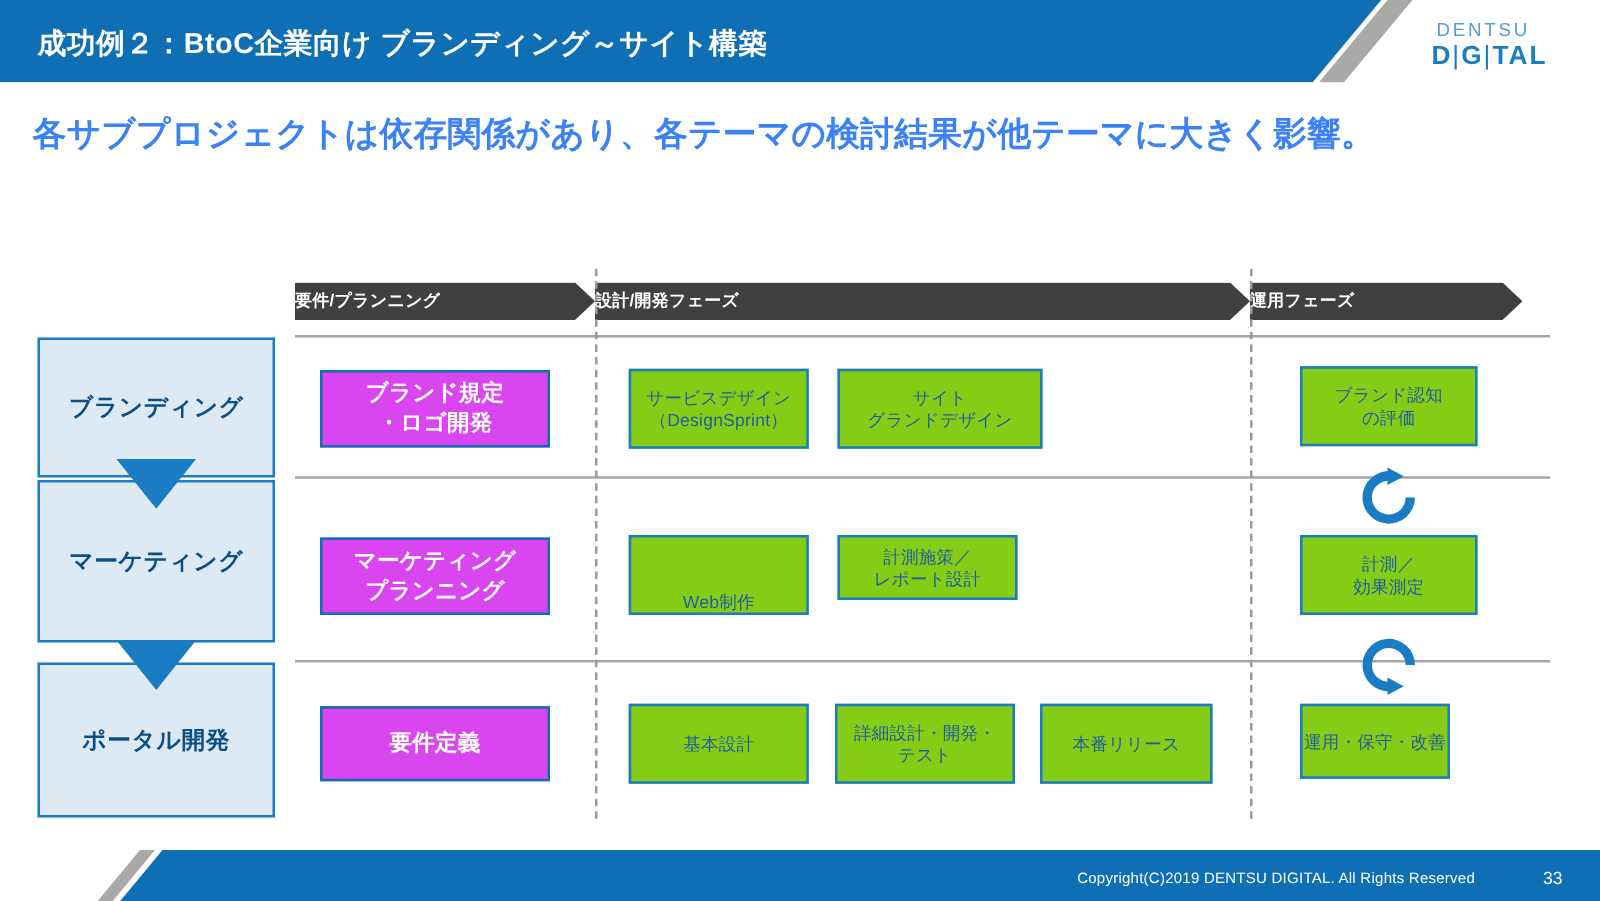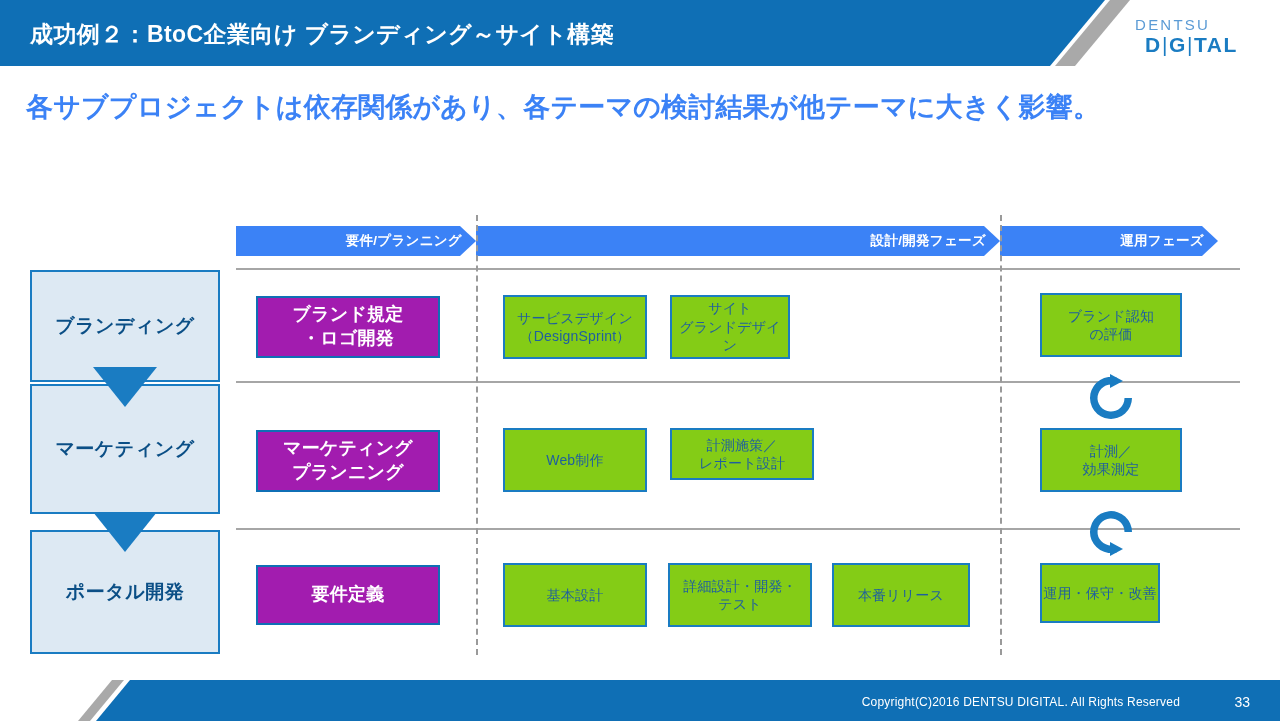--- a/index.html
+++ b/index.html
@@ -44,21 +44,21 @@
     color: #ffffff;
     letter-spacing: 0.4px;
     white-space: nowrap;
     z-index: 3;
   }
 
   
   #logo {
     position: absolute;
     right: 42px; top: 17px;
-    text-align: left;
+    text-align: center;
     line-height: 1;
     z-index: 3;
     user-select: none;
   }
   #logo-dentsu {
     font-size: 15px;
     letter-spacing: 2.2px;
     color: #5b9bd5;
     font-weight: normal;
     display: block;
@@ -83,27 +83,27 @@
     font-weight: bold;
     color: #3b82f6;
     letter-spacing: 0.2px;
     white-space: nowrap;
   }
 
   
   .phase-chevron {
     position: absolute;
     height: 30px;
-    background: #3b82f6;
+    background: #404040;
     color: #ffffff;
     font-size: 13.5px;
     font-weight: bold;
     display: flex;
     align-items: center;
-    justify-content: flex-end;
+    justify-content: flex-start;
     letter-spacing: 0.3px;
     white-space: nowrap;
   }
   .phase-chevron span { margin-right: 14px; }
 
   
   .row-sep {
     position: absolute;
     left: 236px;
     width: 1004px;
@@ -147,21 +147,21 @@
   .task-box {
     position: absolute;
     display: flex;
     align-items: center;
     justify-content: center;
     text-align: center;
     line-height: 1.32;
     letter-spacing: 0.2px;
   }
   .task-box.filled {
-    background: #a21caf;
+    background: #d946ef;
     border: 2px solid #0f6fb5;
     color: #ffffff;
     font-size: 18px;
     font-weight: bold;
   }
   .task-box.outline {
     background: #84cc16;
     border: 2px solid #1a7cc2;
     color: #1f5f9e;
     font-size: 14px;
@@ -222,21 +222,21 @@
     <span id="logo-dentsu">DENTSU</span>
     <span id="logo-digital"><span>D</span><span class="bar">|</span><span>G</span><span class="bar">|</span><span>TAL</span></span>
   </div>
 
   <div id="headline">各サブプロジェクトは依存関係があり、各テーマの検討結果が他テーマに大きく影響。</div>
 
   <div id="diagram"></div>
 
   <div id="footer-stripe"></div>
   <div id="footer-bar"></div>
-  <div id="footer-copyright">Copyright(C)2016 DENTSU DIGITAL. All Rights Reserved</div>
+  <div id="footer-copyright">Copyright(C)2019 DENTSU DIGITAL. All Rights Reserved</div>
   <div id="footer-pagenum">33</div>
 
 <div class="phase-chevron" style="left: 236px; top: 226px; width: 240px; clip-path: polygon(0px 0px, 224px 0px, 240px 15px, 224px 30px, 0px 30px);">
       <span>要件/プランニング</span>
     </div>
     <div class="phase-chevron" style="left: 476px; top: 226px; width: 524px; clip-path: polygon(0px 0px, 508px 0px, 524px 15px, 508px 30px, 0px 30px);">
       <span>設計/開発フェーズ</span>
     </div>
     <div class="phase-chevron" style="left: 1000px; top: 226px; width: 218px; clip-path: polygon(0px 0px, 202px 0px, 218px 15px, 202px 30px, 0px 30px);">
       <span>運用フェーズ</span>
@@ -246,31 +246,31 @@
     <div class="row-sep" style="top: 528px;"></div>
     <div class="col-sep" style="left: 476px;"></div>
     <div class="col-sep" style="left: 1000px;"></div>
     <div class="row-label" style="top: 270px; height: 112px;">ブランディング</div>
     <div class="task-box filled" style="left: 256px; top: 296px; width: 184px; height: 62px;">
       <span>ブランド規定<br>・ロゴ開発</span>
     </div>
     <div class="task-box outline" style="left: 503px; top: 295px; width: 144px; height: 64px;">
       <span>サービスデザイン<br>（DesignSprint）</span>
     </div>
-    <div class="task-box outline" style="left: 670px; top: 295px; width: 120px; height: 64px;">
+    <div class="task-box outline" style="left: 670px; top: 295px; width: 164px; height: 64px;">
       <span>サイト<br>グランドデザイン</span>
     </div>
     <div class="task-box outline" style="left: 1040px; top: 293px; width: 142px; height: 64px;">
       <span>ブランド認知<br>の評価</span>
     </div>
     <div class="row-label" style="top: 384px; height: 130px;">マーケティング</div>
     <div class="task-box filled" style="left: 256px; top: 430px; width: 184px; height: 62px;">
       <span>マーケティング<br>プランニング</span>
     </div>
-    <div class="task-box outline" style="left: 503px; top: 428px; width: 144px; height: 64px;">
+    <div class="task-box outline" style="left: 503px; top: 428px; width: 144px; height: 64px; align-items: flex-end;">
       <span>Web制作</span>
     </div>
     <div class="task-box outline" style="left: 670px; top: 428px; width: 144px; height: 52px;">
       <span>計測施策／<br>レポート設計</span>
     </div>
     <div class="task-box outline" style="left: 1040px; top: 428px; width: 142px; height: 64px;">
       <span>計測／<br>効果測定</span>
     </div>
     <div class="row-label" style="top: 530px; height: 124px;">ポータル開発</div>
     <div class="task-box filled" style="left: 256px; top: 565px; width: 184px; height: 60px;">

